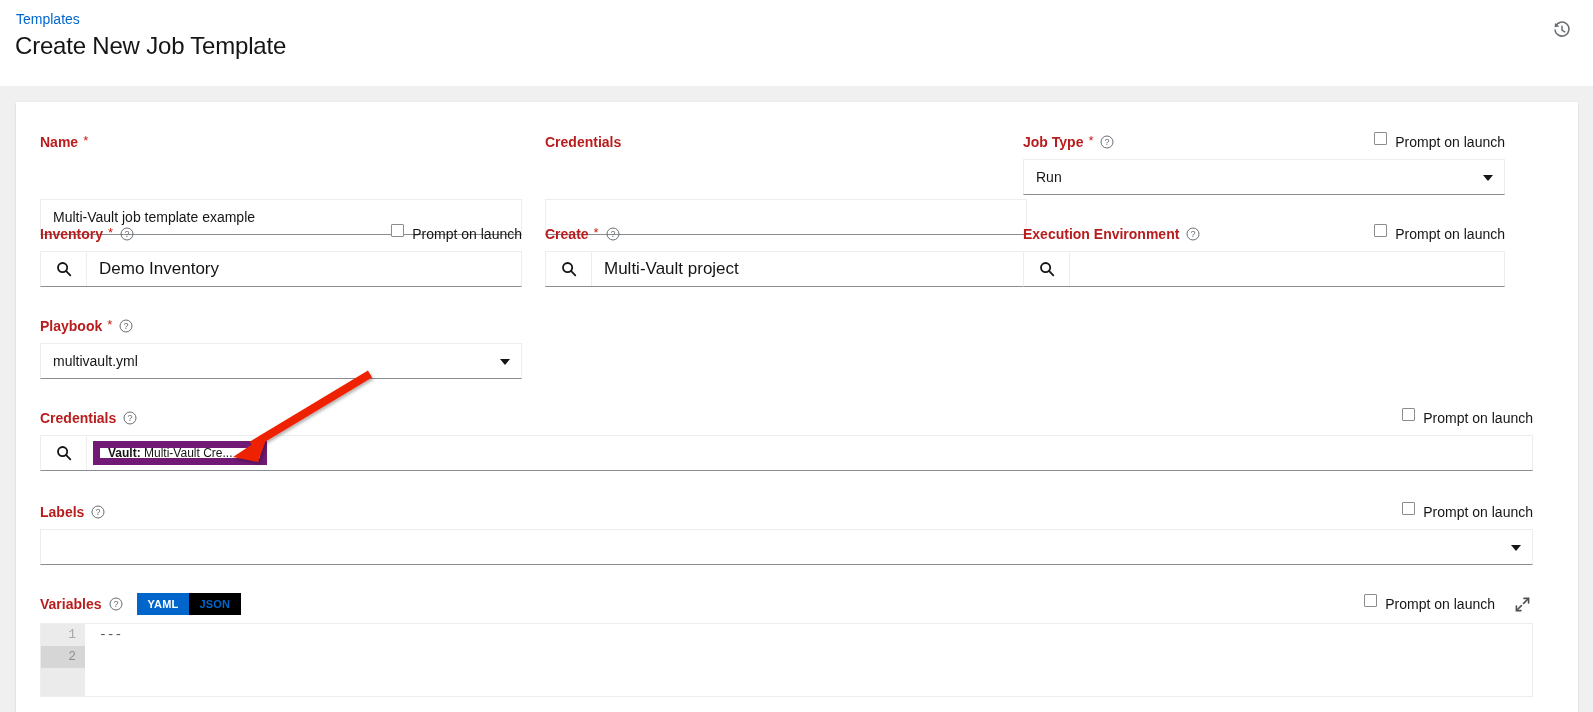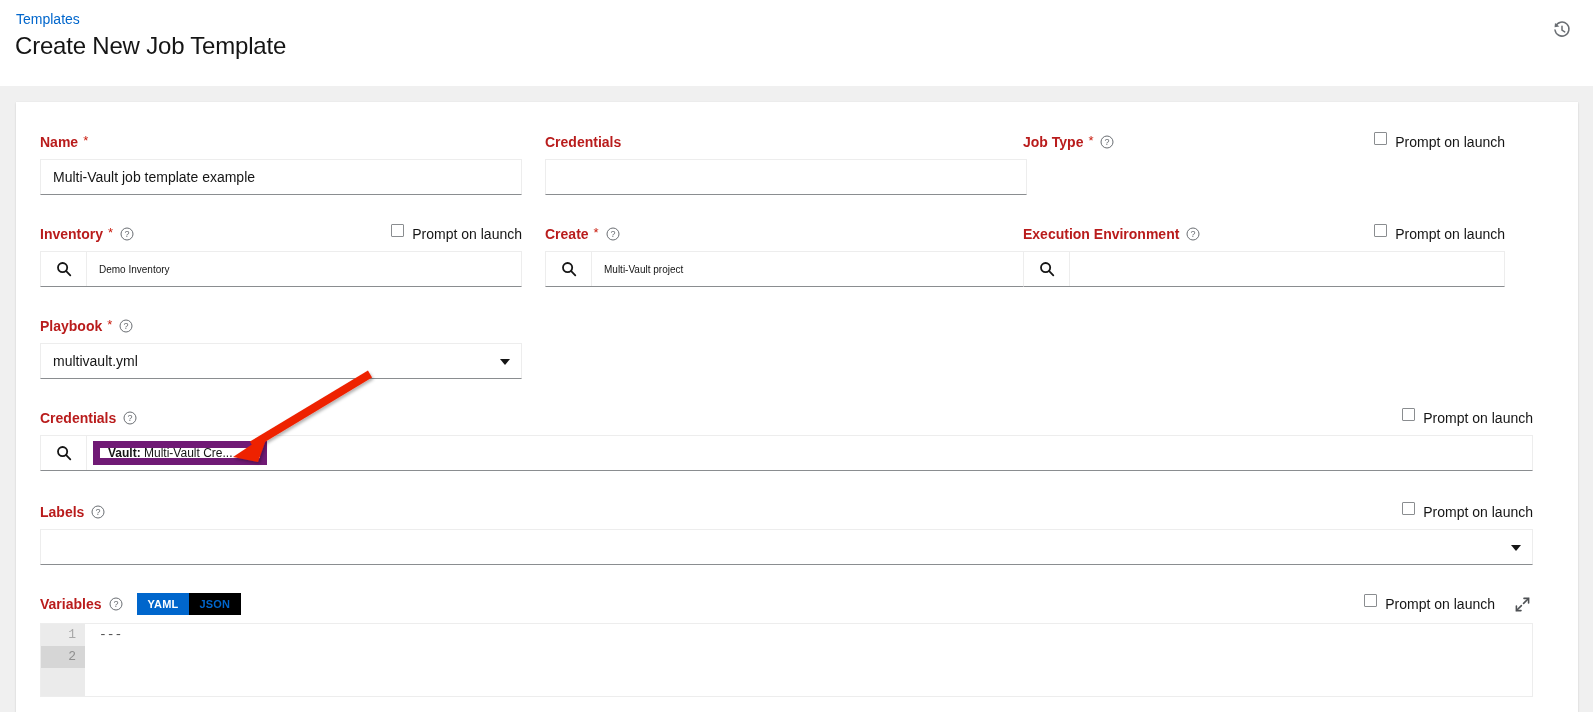--- a/index.html
+++ b/index.html
@@ -77,21 +77,21 @@
   }
   .pol-label {
     margin-left: 8px; font-size: 14px; color: #151515; line-height: 20px;
     white-space: nowrap;
   }
 
   
   .txt {
     width: 100%; height: 36px; border: 1px solid #ededed; border-bottom: 1px solid #8a8d90;
     background: #fff; font-size: 14px; color: #151515; padding: 0 12px;
-    font-family: "Liberation Sans", sans-serif; outline: none; border-radius: 0;
+    font-family: "Liberation Sans", sans-serif; outline: none; border-radius: 0; margin-top: 40px;
   }
   .txt::placeholder { color: #6a6e73; }
 
   .sel-wrap { position: relative; width: 100%; height: 36px; }
   .sel {
     width: 100%; height: 36px; border: 1px solid #ededed; border-bottom: 1px solid #8a8d90;
     background: #fff; font-size: 14px; color: #151515; padding: 0 30px 0 12px;
     font-family: "Liberation Sans", sans-serif; outline: none;
     display:flex; align-items:center; cursor: pointer;
   }
@@ -106,21 +106,21 @@
   .lookup {
     display: flex; width: 100%; height: 36px;
     border: 1px solid #ededed; border-bottom: 1px solid #8a8d90; background:#fff;
   }
   .lookup-btn {
     width: 46px; flex: 0 0 46px; display:flex; align-items:center; justify-content:center;
     border-right: 1px solid #ededed; cursor:pointer; color:#151515; background:#fff;
   }
   .lookup-val {
     flex: 1 1 auto; display:flex; align-items:center; padding: 0 12px;
-    font-size: 10px; color: #151515; overflow:hidden; white-space:nowrap;
+    font-size: 17px; color: #151515; overflow:hidden; white-space:nowrap;
   }
   .lookup-chips {
     flex: 1 1 auto; display:flex; align-items:center; padding: 0 6px; gap:6px;
   }
   .chip {
     display:inline-flex; align-items:center; height: 24px;
     border: 7px solid #701a75; background:#fff; padding: 0 4px 0 8px;
     font-size: 12px; color: #151515; max-width: 190px;
   }
   .chip-txt { white-space: nowrap; overflow:hidden; text-overflow: ellipsis; }
@@ -219,20 +219,24 @@
               <svg width="14" height="14" viewBox="0 0 14 14">
                   <circle cx="7" cy="7" r="6" fill="none" stroke="#6a6e73" stroke-width="1"></circle>
                   <text x="7" y="10.4" font-size="9" text-anchor="middle" fill="#6a6e73" font-family="Liberation Sans, sans-serif">?</text>
                 </svg>
             </span>
           </div>
           <div class="pol">
             <span class="cb"></span>
             <span class="pol-label">Prompt on launch</span>
           </div>
+        </div>
+        <div class="sel-wrap">
+          <div class="sel">Run</div>
+          <span class="caret"></span>
         </div>
       </div>
 
       <div class="col1" style="top:122px;">
         <div class="lblrow">
           <div class="lblleft">
             <span class="lbl">Inventory</span>
             <span class="req">*</span>
             <span class="helpicon">
               <svg width="14" height="14" viewBox="0 0 14 14">

